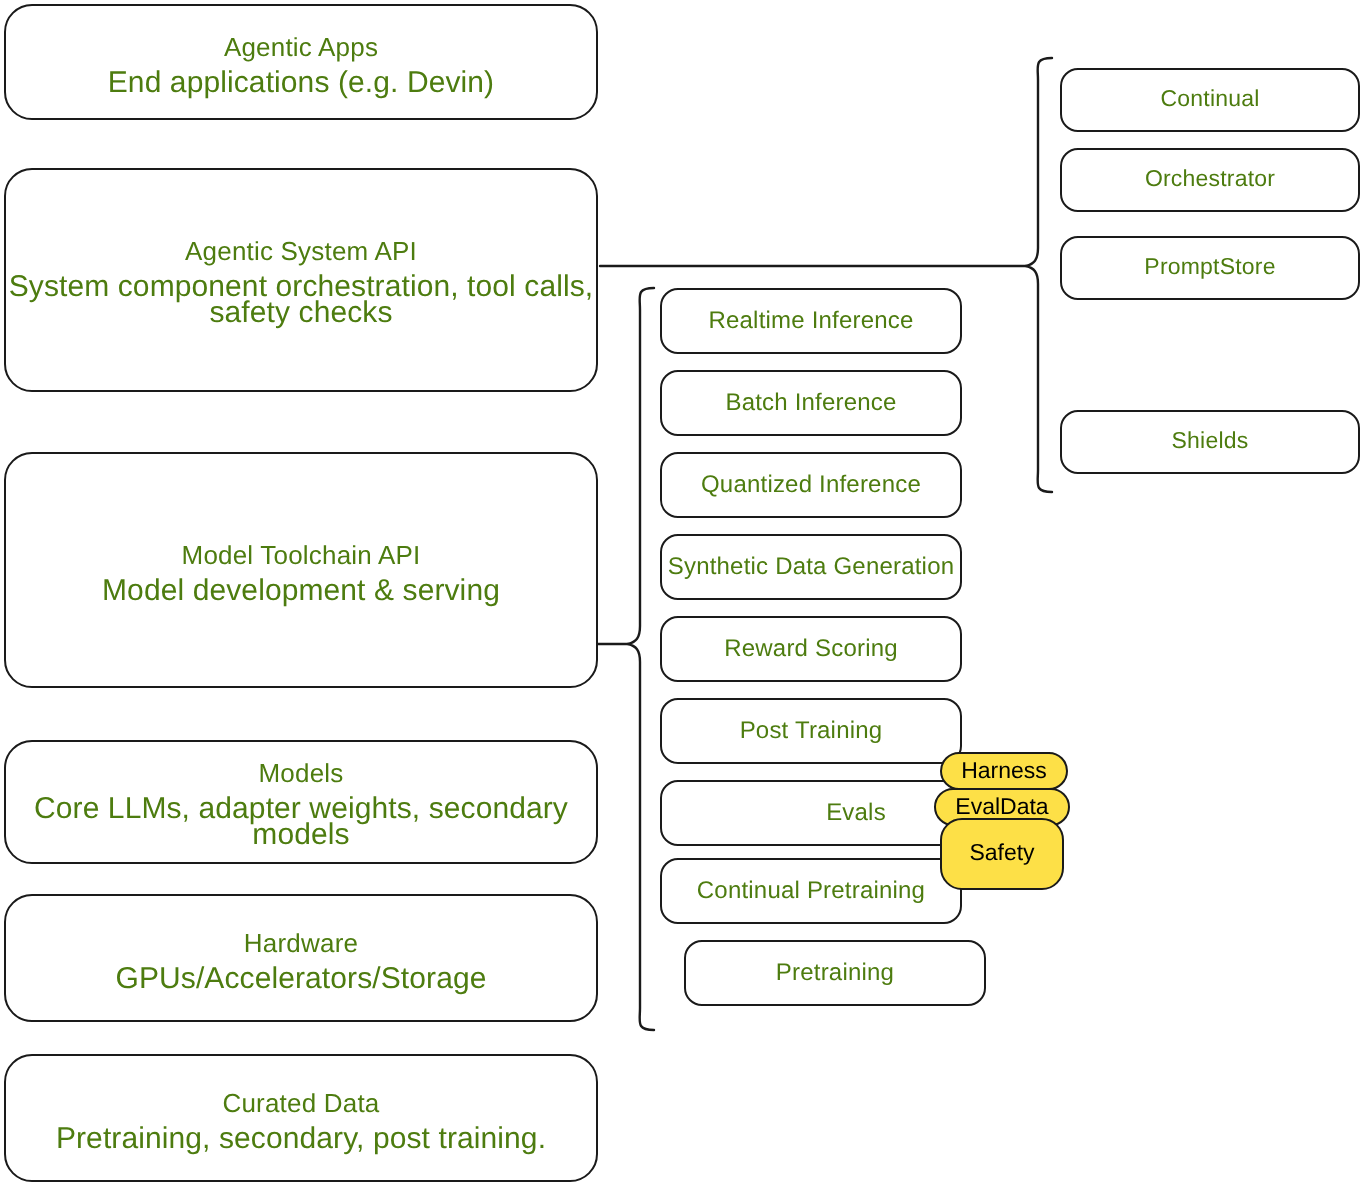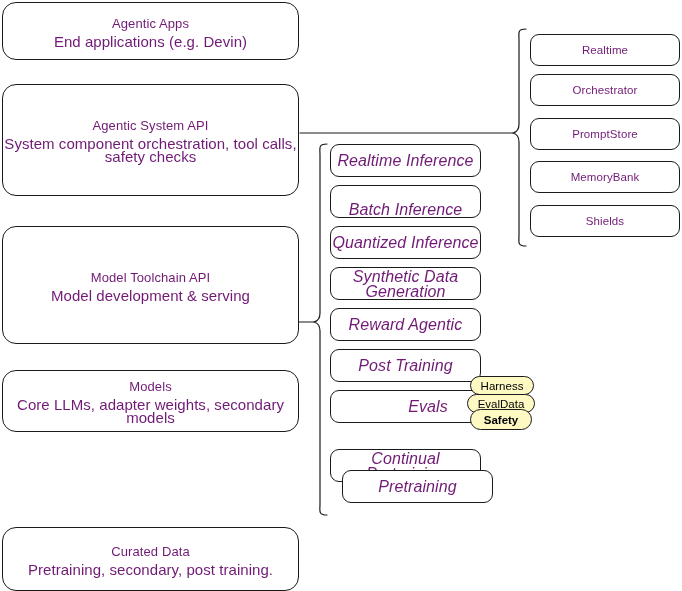--- a/index.html
+++ b/index.html
@@ -23,21 +23,21 @@
     position: absolute;
     box-sizing: border-box;
     border: 1.2px solid #1a1a1a;
     border-radius: 12px;
     background: #ffffff;
     display: flex;
     flex-direction: column;
     align-items: center;
     justify-content: center;
     text-align: center;
-    color: #701a75;
+    color: #4d7c0f;
   }
   .node .title {
     font-size: 13px;
     line-height: 17px;
     letter-spacing: 0.1px;
   }
   .node .subtitle {
     font-size: 15px;
     line-height: 13px;
     margin-top: 3px;
@@ -50,42 +50,41 @@
     border-radius: 14px;
   }
   
   .mid-node {
     left: 330px;
     width: 151px;
     height: 33px;
     border-radius: 9px;
   }
   .mid-node .title {
-    font-size: 16px;
+    font-size: 12px;
     line-height: 15px;
-    font-style: italic;
   }
   
   .right-node {
     left: 530px;
     width: 150px;
     height: 32px;
     border-radius: 9px;
   }
   .right-node .title {
     font-size: 11.5px;
     line-height: 15px;
   }
   
   .pill {
     position: absolute;
     box-sizing: border-box;
     border: 1.2px solid #1a1a1a;
     border-radius: 11px;
-    background: #fef9c3;
+    background: #fde047;
     display: flex;
     align-items: center;
     justify-content: center;
     color: #000000;
     font-size: 11.5px;
     line-height: 14px;
     z-index: 6;
   }
   
   .lines {
@@ -146,87 +145,88 @@
   <div class="node left-node" style="top:226px; height:118px;">
     <div class="title">Model Toolchain API</div>
     <div class="subtitle">Model development &amp; serving</div>
   </div>
 
   <div class="node left-node" style="top:370px; height:62px;">
     <div class="title">Models</div>
     <div class="subtitle">Core LLMs, adapter weights, secondary models</div>
   </div>
 
+  <div class="node left-node" style="top:447px; height:64px;">
+    <div class="title">Hardware</div>
+    <div class="subtitle">GPUs/Accelerators/Storage</div>
+  </div>
 
   <div class="node left-node" style="top:527px; height:64px;">
     <div class="title">Curated Data</div>
     <div class="subtitle">Pretraining, secondary, post training.</div>
   </div>
 
   <div class="node mid-node" style="top:144px;">
     <div class="title">Realtime Inference</div>
   </div>
 
-  <div class="node mid-node" style="top:185px;justify-content:flex-end;">
+  <div class="node mid-node" style="top:185px;">
     <div class="title">Batch Inference</div>
   </div>
 
   <div class="node mid-node" style="top:226px;">
     <div class="title">Quantized Inference</div>
   </div>
 
   <div class="node mid-node" style="top:267px;">
     <div class="title">Synthetic Data Generation</div>
   </div>
 
   <div class="node mid-node" style="top:308px;">
-    <div class="title">Reward Agentic</div>
+    <div class="title">Reward Scoring</div>
   </div>
 
   <div class="node mid-node" style="top:349px;">
     <div class="title">Post Training</div>
   </div>
 
   <div class="node mid-node" style="top:390px;padding-left:45px;">
     <div class="title">Evals</div>
   </div>
 
-  <div class="node mid-node" style="top:449px;">
+  <div class="node mid-node" style="top:429px;">
     <div class="title">Continual Pretraining</div>
   </div>
 
   <div class="node mid-node" style="top:470px;margin-left:12px;">
     <div class="title">Pretraining</div>
   </div>
 
   <div class="pill" style="left:470px; top:376px; width:64px; height:19px;">
     <span>Harness</span>
   </div>
 
   <div class="pill" style="left:467px; top:394px; width:68px; height:19px;">
     <span>EvalData</span>
   </div>
 
-  <div class="pill" style="left:470px; top:409px; width:62px; height:21px;font-weight:bold;">
+  <div class="pill" style="left:470px; top:409px; width:62px; height:36px;">
     <span>Safety</span>
   </div>
 
   <div class="node right-node" style="top:34px;">
-    <div class="title">Realtime</div>
+    <div class="title">Continual</div>
   </div>
 
   <div class="node right-node" style="top:74px;">
     <div class="title">Orchestrator</div>
   </div>
 
   <div class="node right-node" style="top:118px;">
     <div class="title">PromptStore</div>
   </div>
 
-  <div class="node right-node" style="top:161px;">
-    <div class="title">MemoryBank</div>
-  </div>
 
   <div class="node right-node" style="top:205px;">
     <div class="title">Shields</div>
   </div>
 
 </div>
 
 </body></html>

